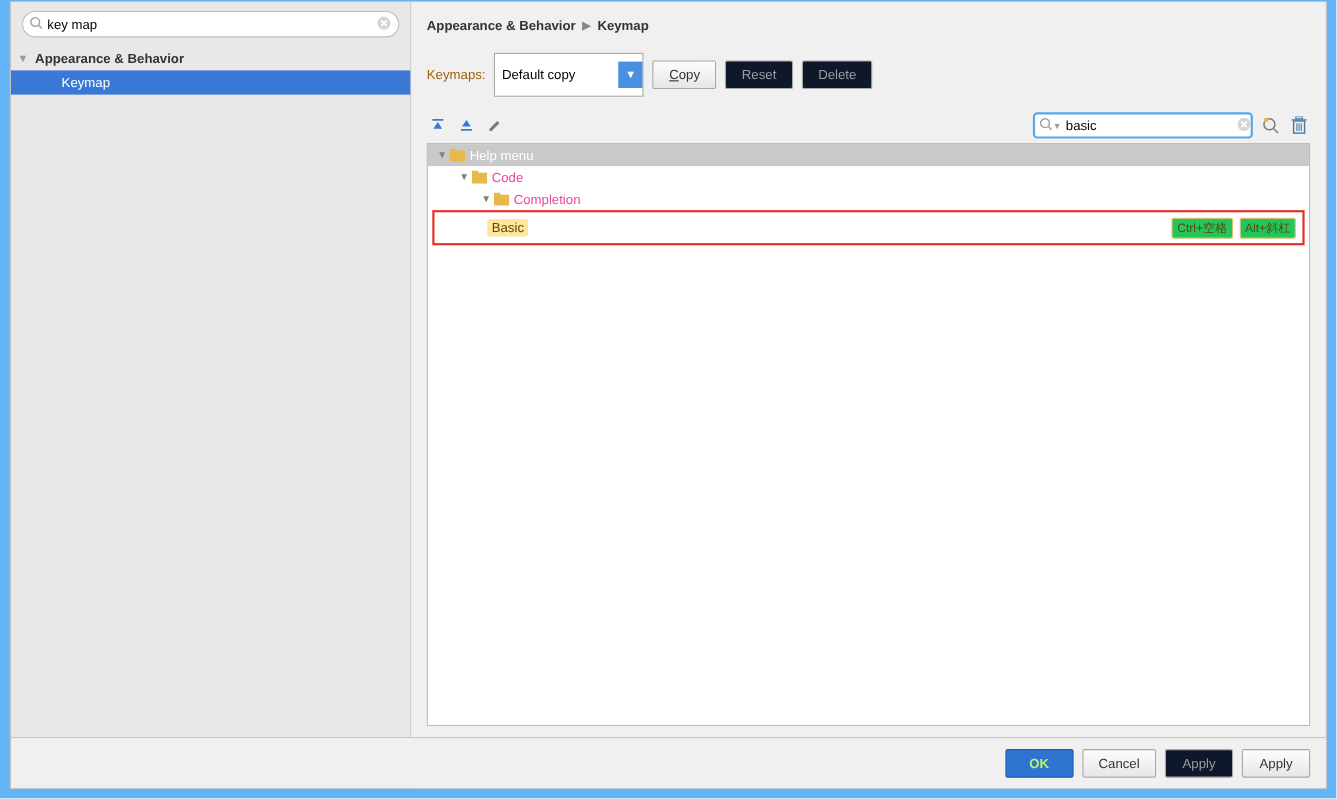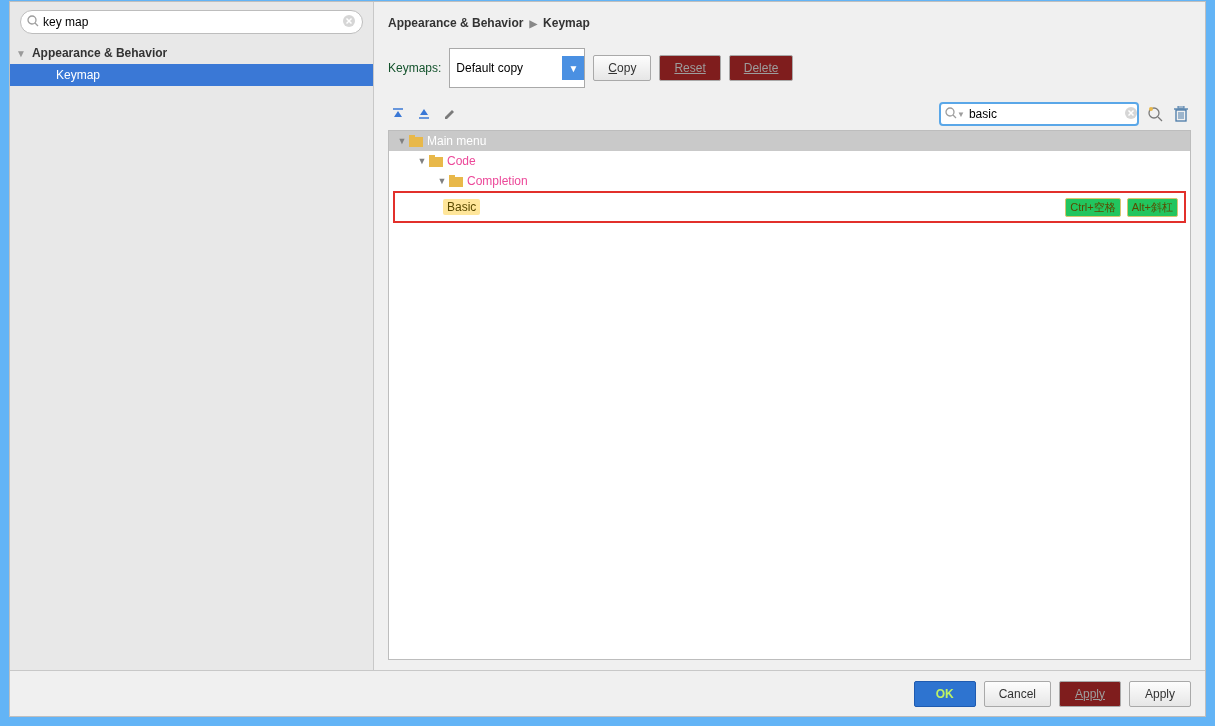--- a/index.html
+++ b/index.html
@@ -57,33 +57,33 @@
 
 
 .main {
   flex:1; display:flex; flex-direction:column; padding:10px 14px 0 14px; background:#f0f0f0;
 }
 .breadcrumb { font-weight:bold; color:#333; display:flex; align-items:center; gap:6px; height:22px;}
 .breadcrumb .sep { color:#888; font-size:10px;}
 .breadcrumb .last { font-weight:bold; }
 
 .keymap-row { display:flex; align-items:center; gap:8px; margin-top:14px;}
-.keymap-row label { color:#14532d; }
+.keymap-row label { color:#a16207; }
 .select {
   width:136px; height:40px; border:1px solid #a9a9a9; background:#fff;
   display:flex; align-items:center; justify-content:space-between;
   padding:0 0 0 6px; cursor:pointer;
 }
 .select .sel-arrow { width:22px; height:24px; background:#4a90e2; color:#fff; display:flex;align-items:center;justify-content:center; font-size:10px;}
 .btn {
   height:26px; padding:0 14px; border:1px solid #a9a9a9;
   background:linear-gradient(#fdfdfd,#e6e6e6); cursor:pointer; border-radius:2px;
   display:flex; align-items:center; color:#333;
 }
-.btn[disabled] { color:#9d9d9d; background:#7f1d1d; cursor:default;text-decoration:underline; }
+.btn[disabled] { color:#9d9d9d; background:#0f172a; cursor:default; }
 .btn.primary { background:#2e74d0; border-color:#1f5bb0; color:#bef264; font-weight:bold;}
 .btn .u { text-decoration:underline; }
 
 .toolbar-row {
   display:flex; align-items:center; gap:6px; margin-top:14px;
 }
 .tool-icon { width:20px; height:20px; display:flex;align-items:center;justify-content:center; color:#3a78d6; cursor:pointer;}
 .tool-icon.gray { color:#7a7a7a;}
 .spacer { flex:1; }
 .action-search {
@@ -243,21 +243,21 @@
 
       <div class="tree-container">
         <div class="tree-row header" style="padding-left:6px;">
           <span class="chev">▼</span>
           <span class="folder">
               <svg width="14" height="12">
                 <rect x="0" y="2" width="14" height="10" fill="#e8b84a"></rect>
                 <rect x="0" y="0" width="6" height="4" fill="#e8b84a"></rect>
               </svg>
             </span>
-          <span class="label">Main menu</span>
+          <span class="label">Help menu</span>
         </div>
         <div class="tree-row blue" style="padding-left:26px;">
           <span class="chev">▼</span>
           <span class="folder">
               <svg width="14" height="12">
                 <rect x="0" y="2" width="14" height="10" fill="#e8b84a"></rect>
                 <rect x="0" y="0" width="6" height="4" fill="#e8b84a"></rect>
               </svg>
             </span>
           <span class="label">Code</span>

